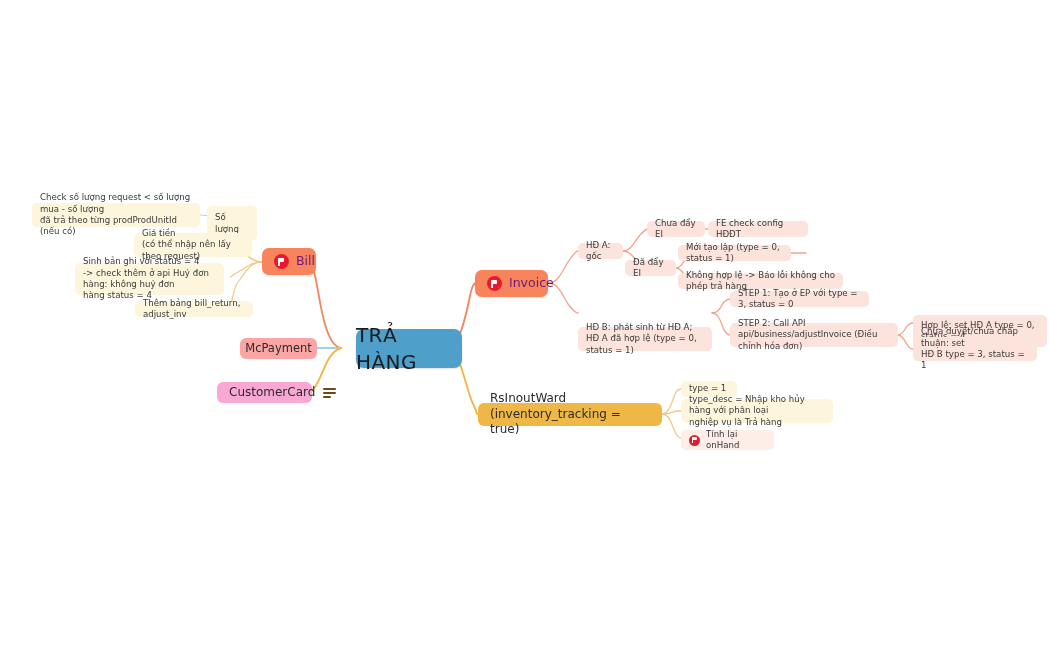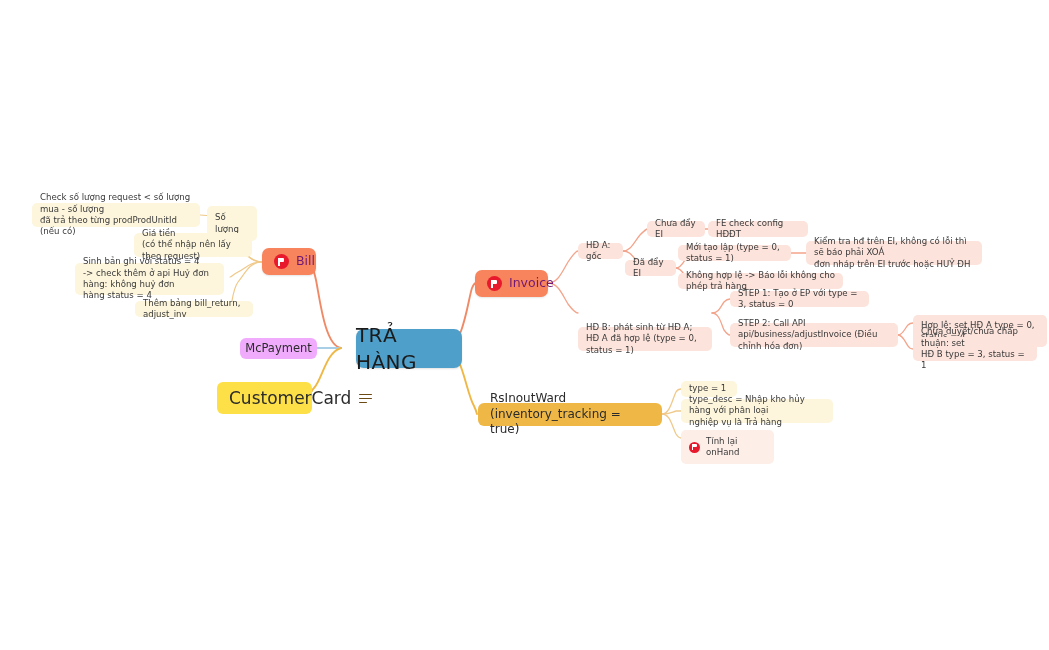--- a/index.html
+++ b/index.html
@@ -53,32 +53,32 @@
   .n-main-orange {
     background: #f7845c;
     color: #701a75;
     font-size: 12.5px;
     border-radius: 7px;
     padding: 0 12px;
     box-shadow: 0 1px 2px rgba(0,0,0,0.10);
   }
   
   .n-main-blue {
-    background: #f0abfc;
+    background: #fca5a5;
     color: #2b2b2b;
     font-size: 11.5px;
     padding: 0 12px;
     justify-content: center;
   }
   
   .n-main-amber {
-    background: #fde047;
+    background: #f9a8d4;
     color: #2b2b2b;
-    font-size: 17px;
-    padding: 16px 12px;
+    font-size: 12px;
+    padding: 10px 12px;
   }
   .n-main-amber-wide {
     background: #efb846;
     color: #2b2b2b;
     font-size: 12px;
     padding: 0 12px;
     justify-content: center;
   }
 
   
@@ -103,21 +103,21 @@
     background: #fdf6dc;
     color: #3a3a3a;
     font-size: 8.6px;
     padding: 4px 8px;
     border-radius: 5px;
   }
   .n-peach2 {
     background: #fdeee8;
     color: #3a3a3a;
     font-size: 8.6px;
-    padding: 17px 8px;
+    padding: 10px 8px;
     border-radius: 5px;
   }
 
   .node-text { display: block; }
 
   
   .icon-flag {
     flex: 0 0 auto;
     width: 15px; height: 15px;
     border-radius: 50%;
@@ -282,24 +282,20 @@
   </div>
 
   <div class="node n-peach" style="left:678px; top:245px; width:113px; height:16px;">
     <span class="node-text">Mới tạo lập (type = 0, status = 1)</span>
   </div>
 
   <div class="node n-peach" style="left:678px; top:273px; width:165px; height:16px;">
     <span class="node-text">Không hợp lệ -&gt; Báo lỗi không cho phép trả hàng</span>
   </div>
 
-  <div class="node n-peach" style="left:806px; top:241px; width:176px; height:24px;">
-    <span class="node-text">Kiểm tra hđ trên EI, không có lỗi thì sẽ báo phải XOÁ
-đơn nháp trên EI trước hoặc HUỶ ĐH</span>
-  </div>
 
   <div class="node n-peach" style="left:730px; top:291px; width:139px; height:16px;">
     <span class="node-text">STEP 1: Tạo ở EP với type = 3, status = 0</span>
   </div>
 
   <div class="node n-peach" style="left:730px; top:323px; width:168px; height:24px;">
     <span class="node-text">STEP 2: Call API api/business/adjustInvoice (Điều
 chỉnh hóa đơn)</span>
   </div>
 

